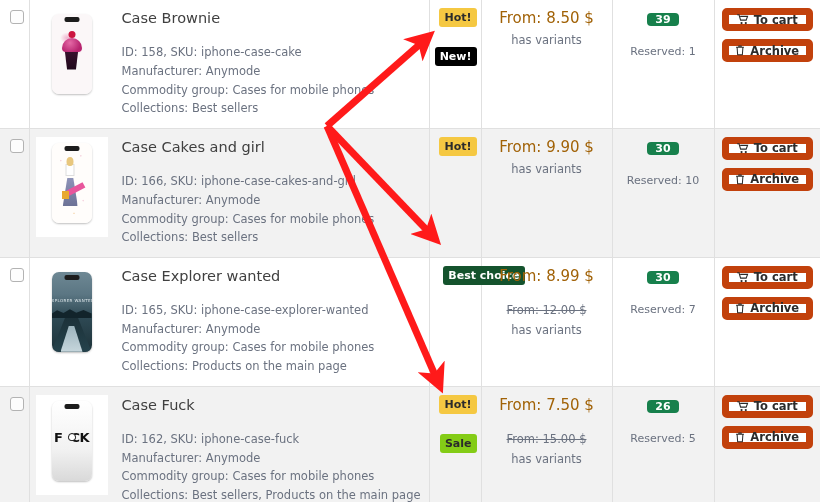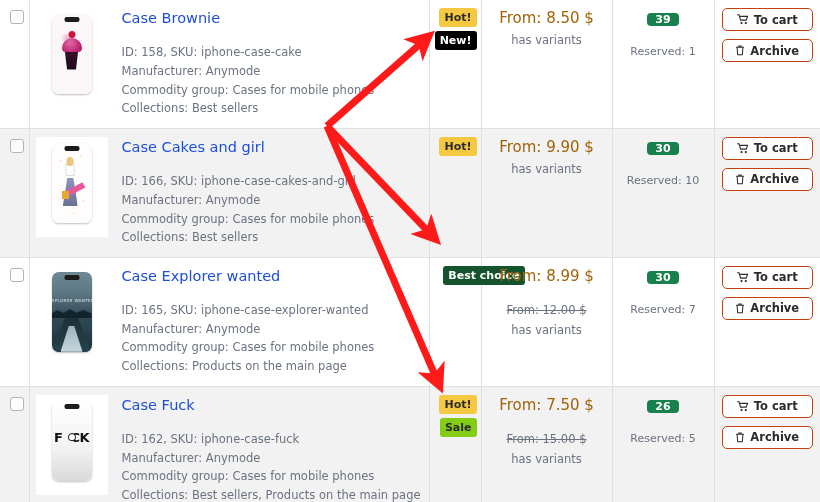--- a/index.html
+++ b/index.html
@@ -277,39 +277,39 @@
     z-index: 4;
   }
 
   .info-text {
     flex: 1 1 auto;
     min-width: 0;
     padding-top: 2px;
   }
   .prod-title {
     font-size: 14.5px;
-    color: #1d4ed8;
+    color: #404040;
     line-height: 1.2;
     margin-bottom: 16px;
     white-space: nowrap;
   }
   .meta {
     font-size: 11.5px;
     color: #6b7280;
     line-height: 1.62;
     white-space: nowrap;
   }
 
   
   .labels-inner {
     padding: 8px 4px 0 0;
     display: flex;
     flex-direction: column;
     align-items: flex-end;
-    gap: 4px;
+    gap: 20px;
   }
   .badge {
     display: inline-block;
     font-size: 11px;
     font-weight: bold;
     line-height: 1;
     padding: 4px 5px;
     border-radius: 3px;
     white-space: nowrap;
   }
@@ -367,21 +367,21 @@
     display: flex;
     flex-direction: column;
     gap: 8px;
   }
   .btn {
     display: flex;
     align-items: center;
     justify-content: center;
     gap: 5px;
     background: #ffffff;
-    border: 1px solid #c2410c;
+    border: 7px solid #c2410c;
     border-radius: 5px;
     color: #2b2b2b;
     font-size: 11.5px;
     font-weight: bold;
     height: 23px;
     box-sizing: border-box;
     cursor: pointer;
     font-family: "DejaVu Sans", "Liberation Sans", sans-serif;
     padding: 0 4px;
     white-space: nowrap;

